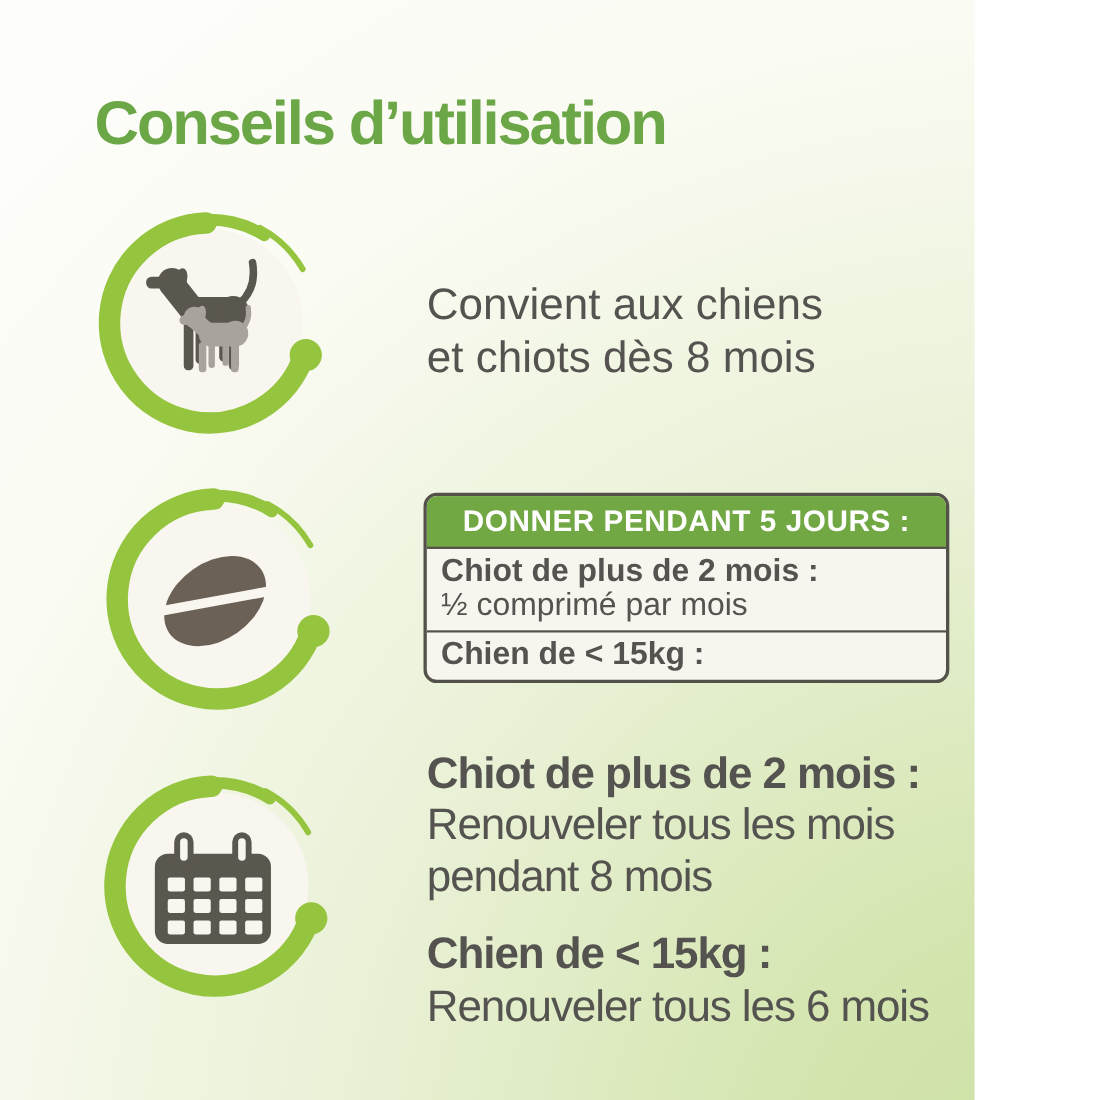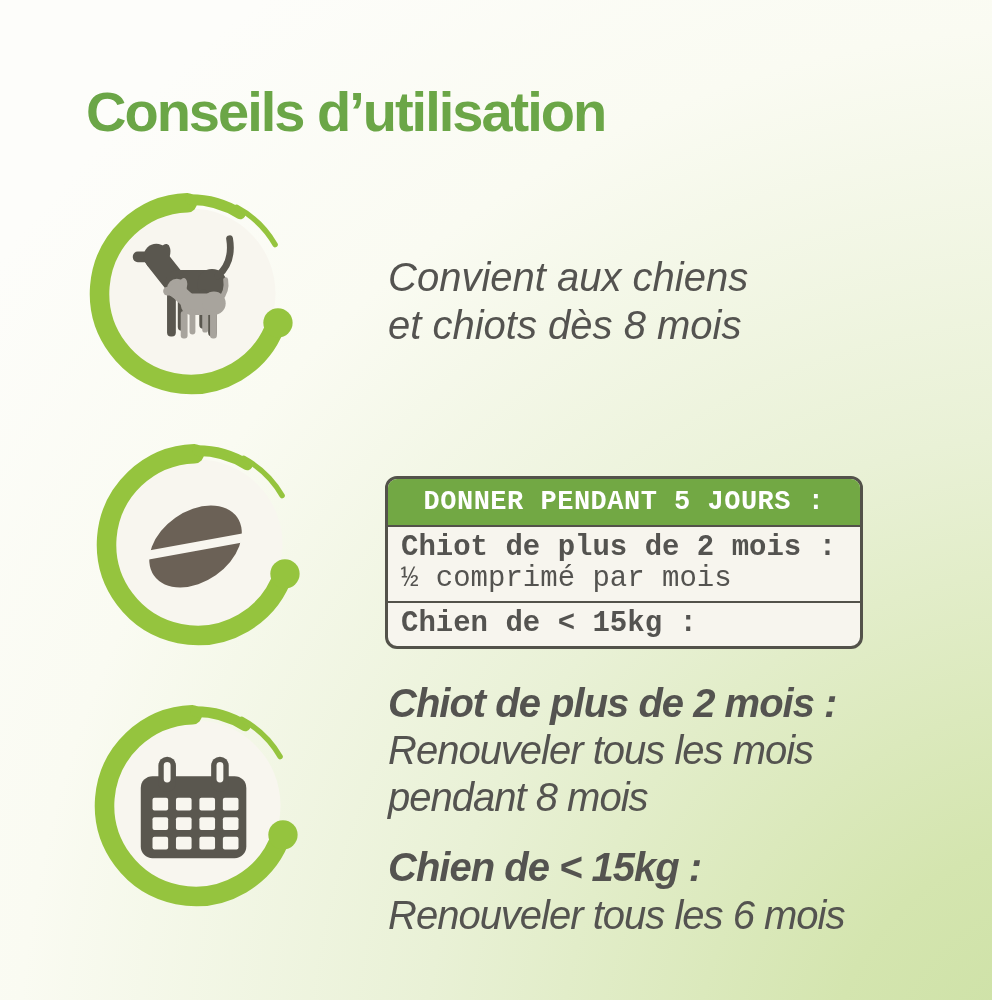--- a/index.html
+++ b/index.html
@@ -3,42 +3,41 @@
 <meta charset="utf-8">
 <style>
   html,body{margin:0;padding:0;}
   body{
     width:1000px;height:1000px;overflow:hidden;
     font-family:"Liberation Sans","DejaVu Sans",sans-serif;
     background:radial-gradient(circle 1350px at 108% 108%,
       #cbe0a3 0%, #d4e5af 18%, #e7f0d3 48%, #f8fae f 75%, #fdfdf9 100%);
   }
   .canvas{
-    position:absolute;inset:0;width:992px;height:1000px;
+    position:absolute;inset:0;width:886px;height:1000px;
     background:radial-gradient(circle 1350px at 108% 108%,
       #cbe0a3 0%, #d4e5af 18%, #e9f1d6 48%, #fafbf2 78%, #fdfdfa 100%);
   }
   .page-title{
     position:absolute;left:86px;top:82px;margin:0;
     font-size:56px;line-height:60px;font-weight:700;letter-spacing:-2px;
     color:#6ba647;
   }
   .icon-badge{position:absolute;width:215px;height:215px;}
   #icon-dog{left:83px;top:186px;}
   #icon-pill{left:90px;top:437px;}
   #icon-cal{left:88px;top:698px;}
   .icon-badge svg{width:215px;height:215px;display:block;}
-  .txt{position:absolute;color:#545350;font-style:italic;}
+  .txt{position:absolute;color:#545350;}
   #text-suitability{left:388px;top:253px;font-size:40px;line-height:48px;}
   .b{font-weight:700;}
   .dosage-table{
-    position:absolute;left:385px;top:476px;width:472px;
+    position:absolute;left:385px;top:448px;width:472px;
     background:#f7f5ee;border:3px solid #53524a;border-radius:12px;
     overflow:hidden;
-    font-family:Liberation Mono, monospace;
   }
   .thead{
     background:#72a844;color:#ffffff;text-align:center;
     font-size:27px;font-weight:700;line-height:30px;padding:8px 4px;
     border-bottom:2px solid #53524a;letter-spacing:.5px;
   }
   .trow{
     padding:5px 13px 7px 13px;font-size:29px;line-height:31px;color:#545350;
   }
   .trow + .trow{border-top:2px solid #53524a;}

